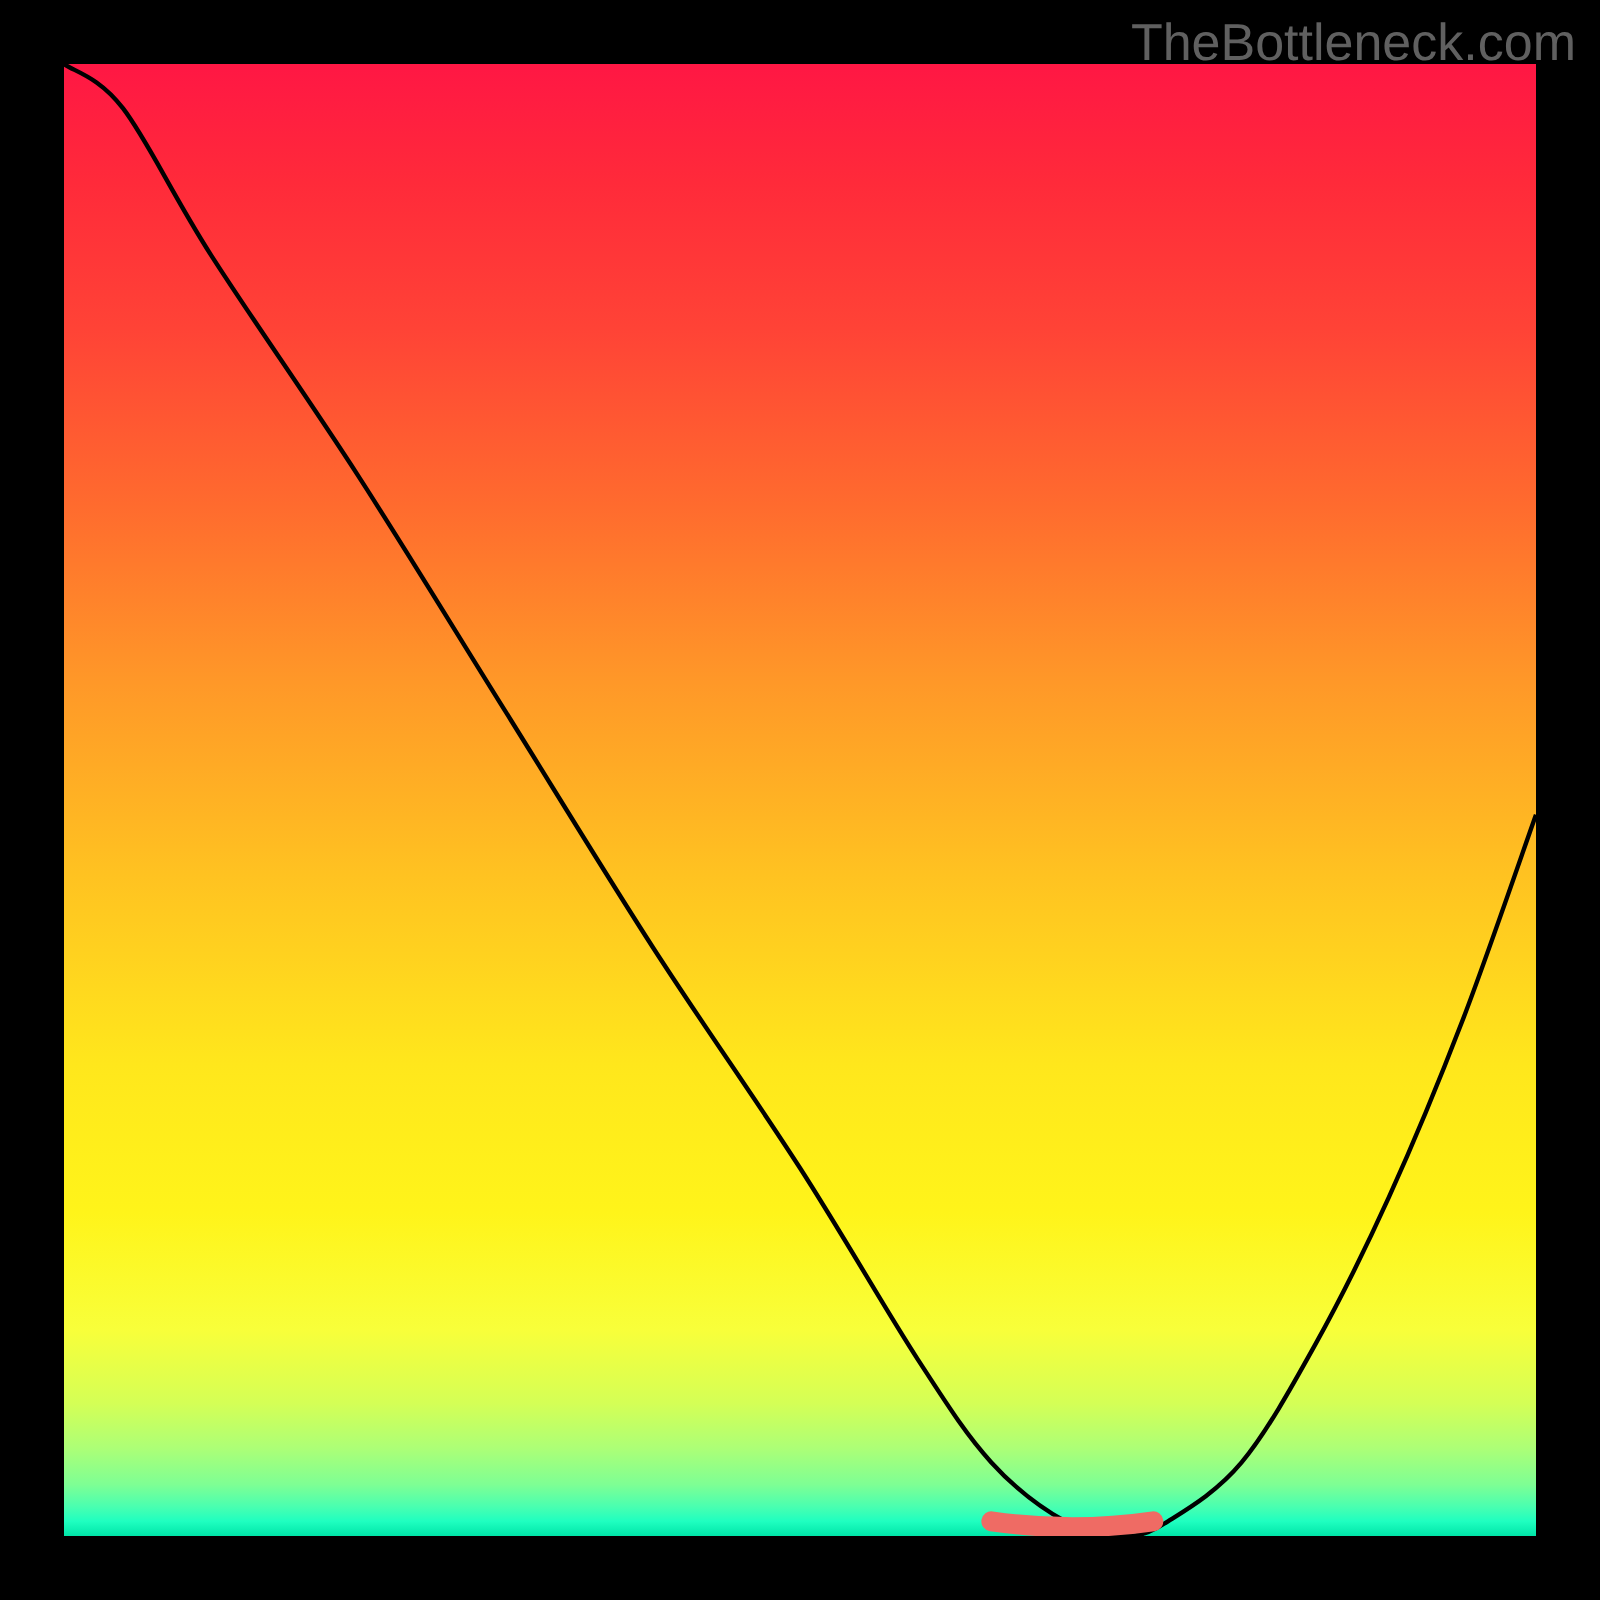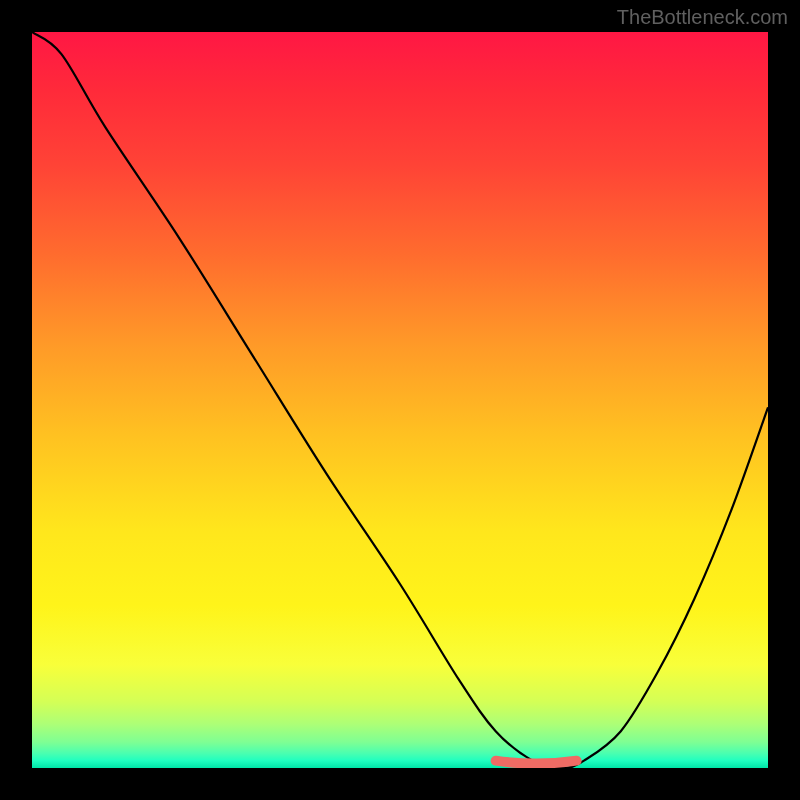--- a/index.html
+++ b/index.html
@@ -9,21 +9,21 @@
     height: 800px;
     background: #000;
     position: relative;
     font-family: Arial, sans-serif;
   }
   .watermark {
     position: absolute;
     top: 6px;
     right: 12px;
     color: #606060;
-    font-size: 20px;
+    font-size: 26px;
     font-weight: 500;
     z-index: 10;
   }
   .plot-area {
     position: absolute;
     left: 32px;
     top: 32px;
     width: 736px;
     height: 736px;
     overflow: hidden;

